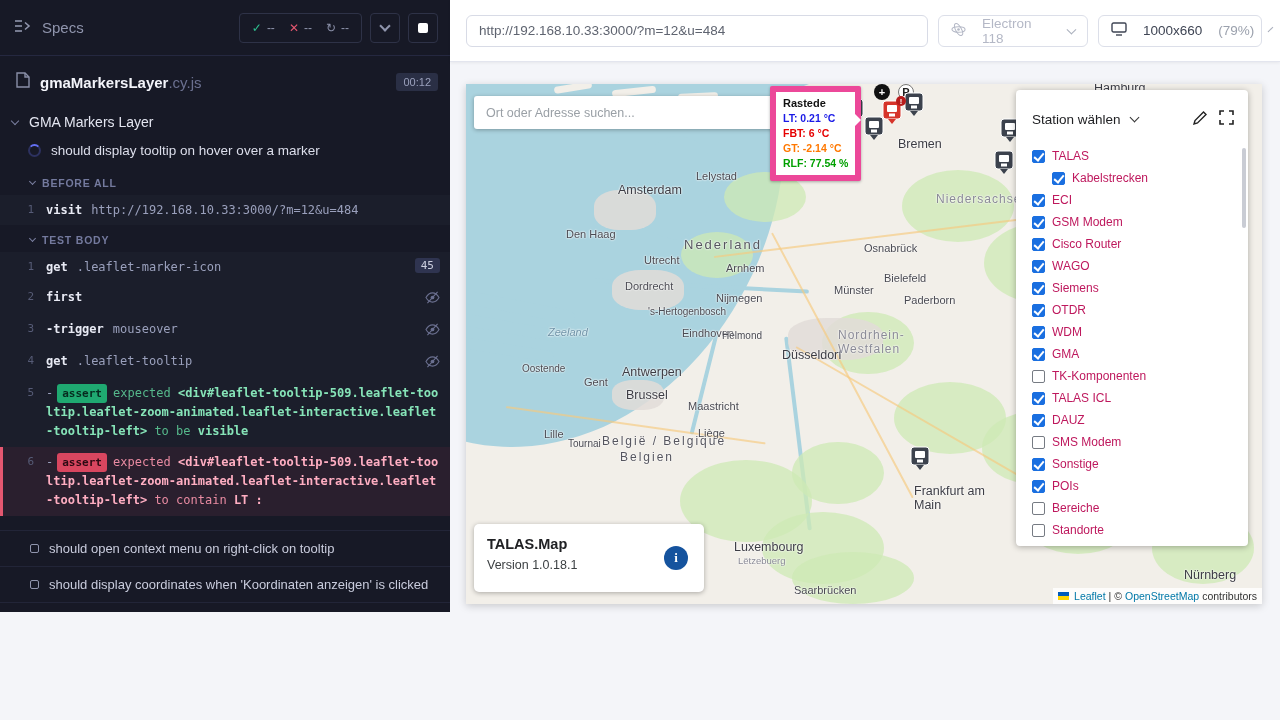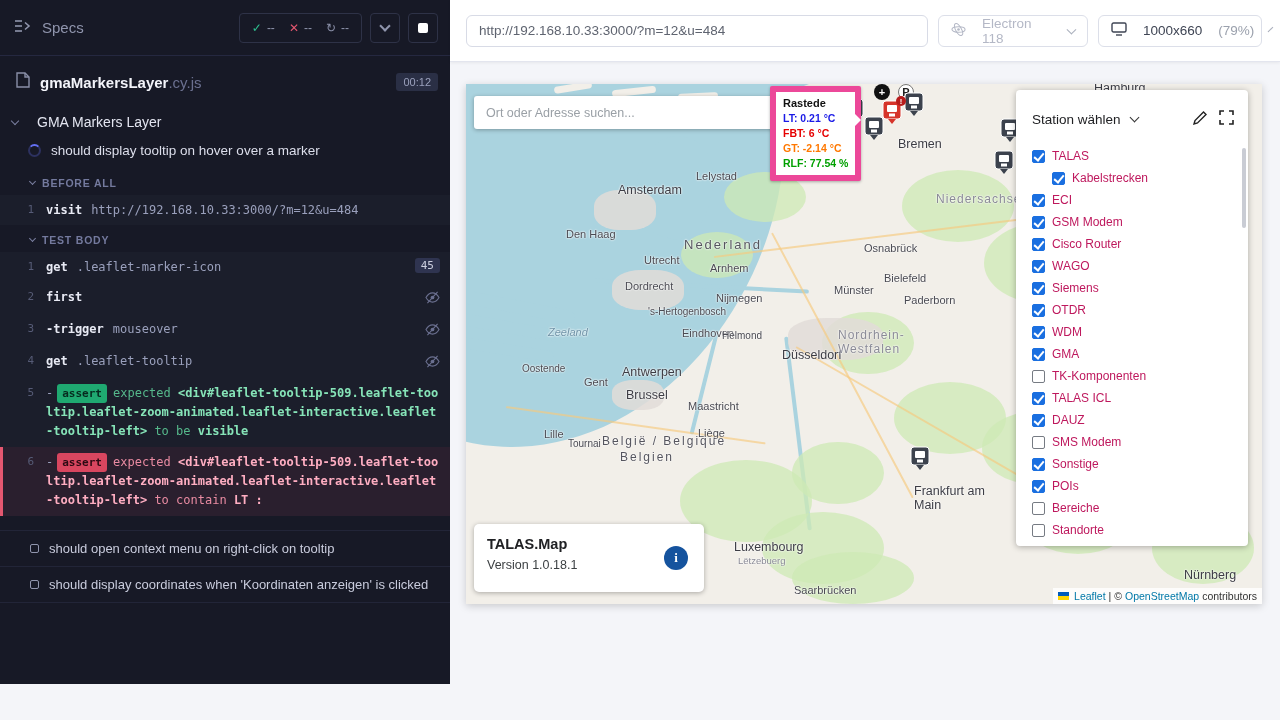--- a/index.html
+++ b/index.html
@@ -1,36 +1,36 @@
 <!DOCTYPE html>
 <html><head>
 <meta charset="utf-8">
 <style>
   html,body{margin:0;padding:0;width:1280px;height:720px;overflow:hidden;
     font-family:"Liberation Sans",sans-serif;background:#f4f5f9;}
   *{box-sizing:border-box;}
 
   
-  #reporter{position:absolute;left:0;top:0;width:450px;height:684px;background:#171926;color:#d2d4e3;overflow:hidden;}
+  #reporter{position:absolute;left:0;top:0;width:450px;height:612px;background:#171926;color:#d2d4e3;overflow:hidden;}
   .r-header{height:56px;display:flex;align-items:center;padding:0 12px 0 14px;border-bottom:1px solid #252840;}
   .r-title{color:#9095ad;font-size:15px;margin-left:10px;}
   .stats{margin-left:auto;display:flex;align-items:center;gap:14px;border:1px solid #2e3247;border-radius:4px;padding:5px 12px;height:30px;}
   .stat{display:flex;align-items:center;gap:5px;font-size:12px;color:#9095ad;}
   .stat .ic{font-size:12px;}
   .ic-pass{color:#2cbf8e;} .ic-fail{color:#e45770;} .ic-pend{color:#8a8fa8;}
   .hbtn{border:1px solid #2e3247;border-radius:4px;height:30px;width:30px;display:flex;align-items:center;justify-content:center;margin-left:8px;cursor:pointer;background:transparent;}
   .stop-square{width:10px;height:10px;background:#fff;border-radius:2px;}
   .chev{width:8px;height:8px;border-right:2px solid #9095ad;border-bottom:2px solid #9095ad;transform:rotate(45deg);margin-top:-4px;}
 
   .spec-row{display:flex;align-items:center;padding:16px 12px 10px 16px;}
   .spec-name{font-size:15px;font-weight:bold;color:#f3f4fa;margin-left:10px;}
   .spec-ext{font-size:15px;color:#6b7090;}
   .time-badge{margin-left:auto;background:#2a2f45;color:#9aa0bc;font-size:11px;border-radius:3px;padding:3px 7px;}
 
-  .suite-row{display:flex;align-items:center;gap:19px;padding:12px 16px 6px 12px;font-size:14px;color:#e3e5f0;}
+  .suite-row{display:flex;align-items:center;gap:11px;padding:12px 16px 6px 12px;font-size:14px;color:#e3e5f0;}
   .caret{width:6px;height:6px;border-right:1.6px solid #7a7fa0;border-bottom:1.6px solid #7a7fa0;transform:rotate(45deg);flex:none;margin-top:-3px;}
   .test-row{display:flex;align-items:center;gap:10px;padding:7px 16px 10px 28px;font-size:13.5px;color:#dcdeeb;}
   .spinner{width:13px;height:13px;border-radius:50%;border:2px solid rgba(100,112,243,.28);border-top-color:#6470f3;flex:none;animation:spin 1s linear infinite;}
   @keyframes spin{to{transform:rotate(360deg);}}
 
   .sect-head{display:flex;align-items:center;gap:7px;padding:9px 16px 6px 30px;font-size:10.5px;letter-spacing:.8px;color:#747a9e;font-weight:bold;}
   .sect-head .caret{width:5px;height:5px;}
 
   .cmds{background:#1b1e2b;}
   .cmd{display:flex;align-items:flex-start;padding:6px 10px 6px 0;min-height:28px;cursor:pointer;}
@@ -335,21 +335,21 @@
         <div class="map-label city-lg" style="left:628px;top:-3px;">Hamburg</div>
         <div class="map-label city-lg" style="left:432px;top:53px;">Bremen</div>
         <div class="map-label region" style="left:470px;top:108px;">Niedersachsen</div>
         <div class="map-label city-lg" style="left:152px;top:99px;">Amsterdam</div>
         <div class="map-label" style="left:230px;top:86px;">Lelystad</div>
         <div class="map-label country" style="left:218px;top:153px;">Nederland</div>
         <div class="map-label" style="left:178px;top:170px;">Utrecht</div>
         <div class="map-label" style="left:100px;top:144px;">Den Haag</div>
         <div class="map-label" style="left:159px;top:196px;">Dordrecht</div>
         <div class="map-label" style="left:250px;top:208px;">Nijmegen</div>
-        <div class="map-label" style="left:244px;top:178px;">Arnhem</div>
+        <div class="map-label" style="left:260px;top:178px;">Arnhem</div>
         <div class="map-label" style="left:182px;top:222px;font-size:10px;">'s-Hertogenbosch</div>
         <div class="map-label" style="left:216px;top:243px;">Eindhoven</div>
         <div class="map-label" style="left:256px;top:246px;font-size:10px;">Helmond</div>
         <div class="map-label city-lg" style="left:156px;top:281px;">Antwerpen</div>
         <div class="map-label" style="left:118px;top:292px;">Gent</div>
         <div class="map-label city-lg" style="left:160px;top:304px;">Brussel</div>
         <div class="map-label country" style="left:136px;top:350px;font-size:12px;">België / Belgique</div>
         <div class="map-label country" style="left:154px;top:366px;font-size:12px;">Belgien</div>
         <div class="map-label" style="left:56px;top:279px;font-size:10px;">Oostende</div>
         <div class="map-label water-label" style="left:82px;top:242px;">Zeeland</div>

